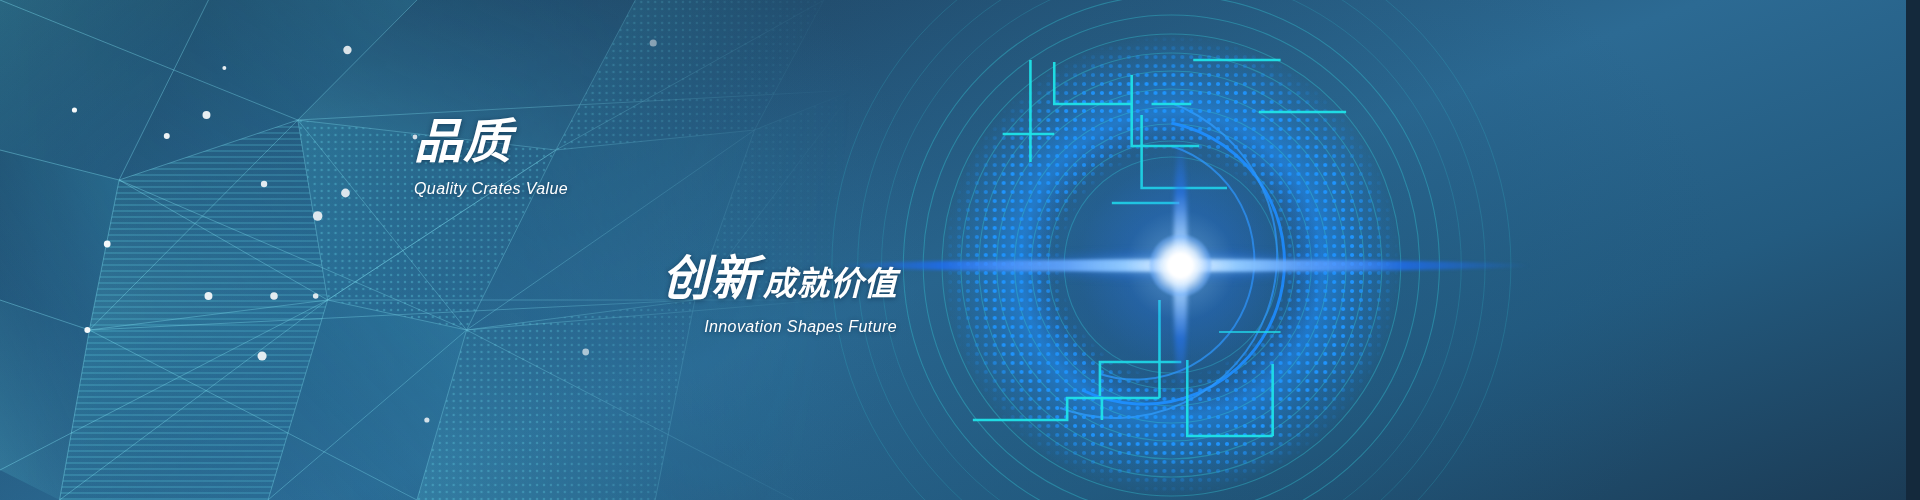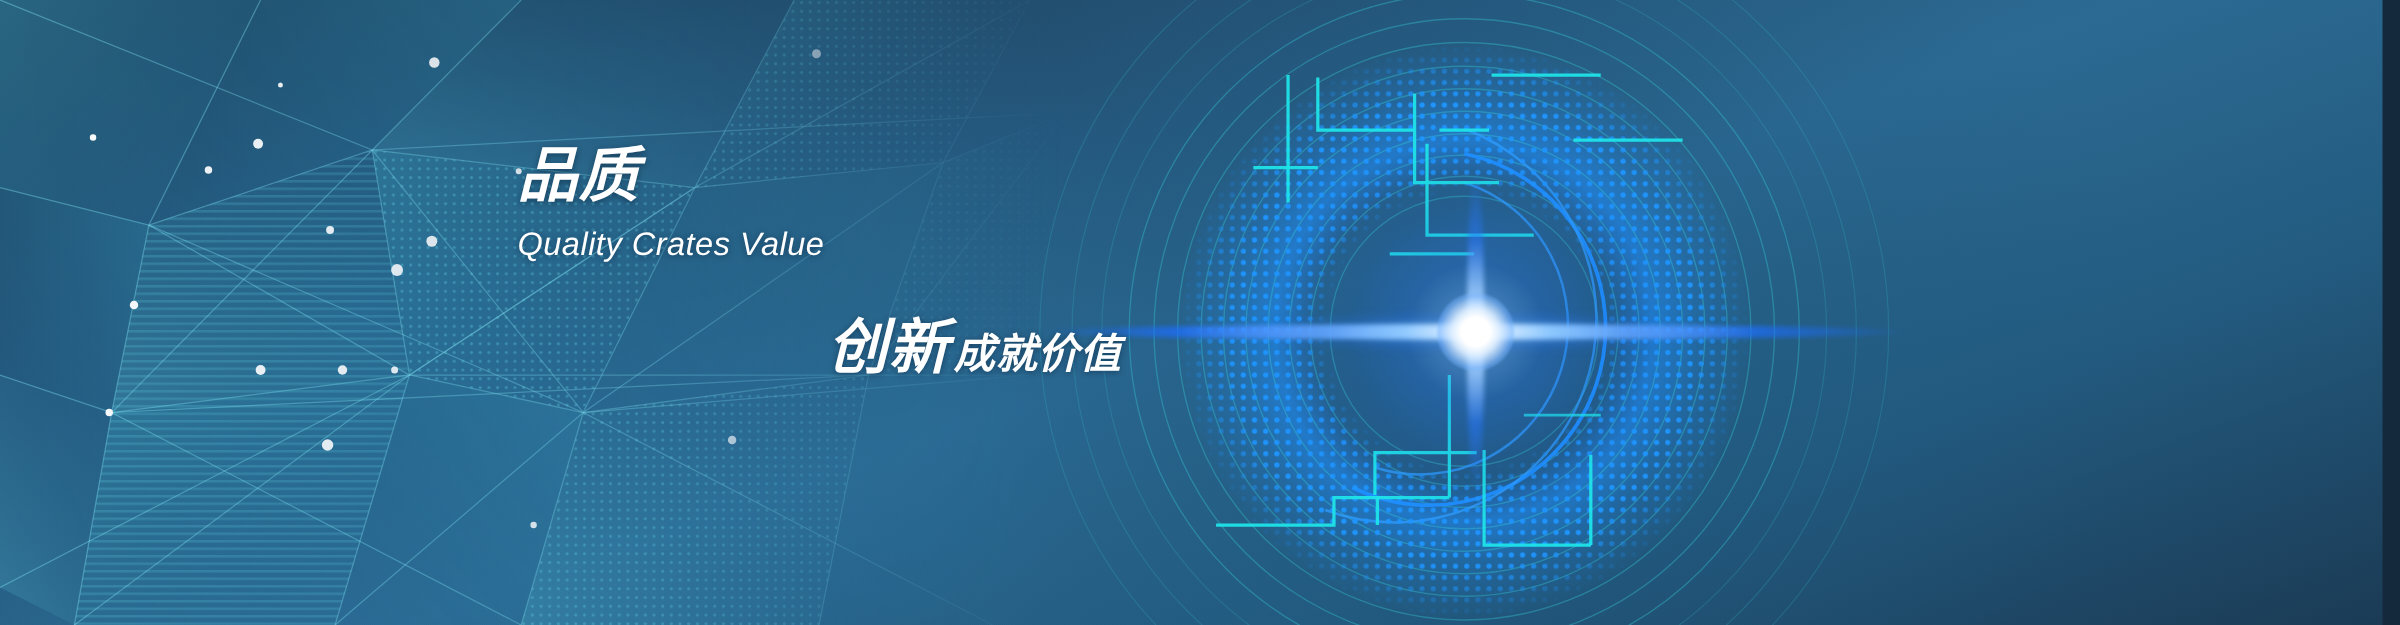--- a/index.html
+++ b/index.html
@@ -40,21 +40,21 @@
   .fl-core{width:62px;height:62px;border-radius:50%;
       background:radial-gradient(circle,#ffffff 0%,#ffffff 26%,rgba(225,240,255,.92) 42%,rgba(120,180,255,.5) 66%,rgba(40,110,240,0) 100%);
       filter:blur(1px);}
   .fl-core2{width:22px;height:22px;border-radius:50%;background:#fff;filter:blur(2px);}
 
   
   .tb{position:absolute;color:#fff;text-shadow:0 1px 5px rgba(0,18,40,.45);}
   .tb .cn{display:flex;align-items:baseline;white-space:nowrap;line-height:1;}
   .cn .big{font-size:48px;font-weight:700;letter-spacing:1px;}
   .cn .small{font-size:33px;font-weight:700;letter-spacing:.5px;margin-left:3px;}
-  .tb .en{font-size:26px;font-weight:400;letter-spacing:.4px;white-space:nowrap;}
+  .tb .en{font-size:16px;font-weight:400;letter-spacing:.4px;white-space:nowrap;}
 
   #block-quality{left:414px;top:118px;}
   #block-quality .en{margin-top:14px;}
   #block-innovation{left:662px;top:255px;text-align:right;}
   #block-innovation .en{margin-top:15px;}
 </style>
 </head>
 <body>
 
 <div class="banner">
@@ -254,15 +254,16 @@
       <span class="big">品质</span>
     </div>
     <div class="en">Quality Crates Value</div>
   </div>
 
   <div class="tb" id="block-innovation">
     <div class="cn">
       <span class="big">创新</span>
       <span class="small">成就价值</span>
     </div>
+    <div class="en">Innovation Shapes Future</div>
   </div>
 
 </div>
 
 </body></html>

